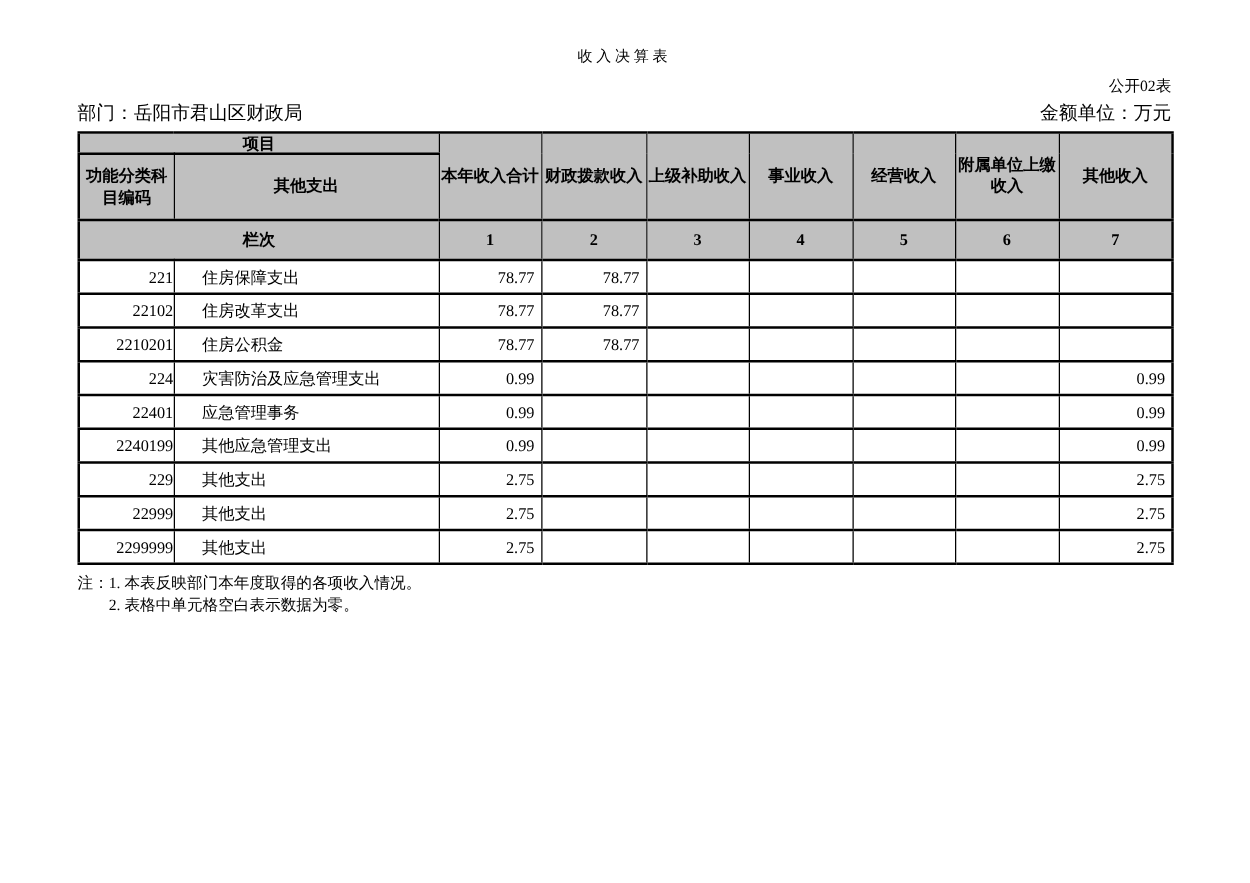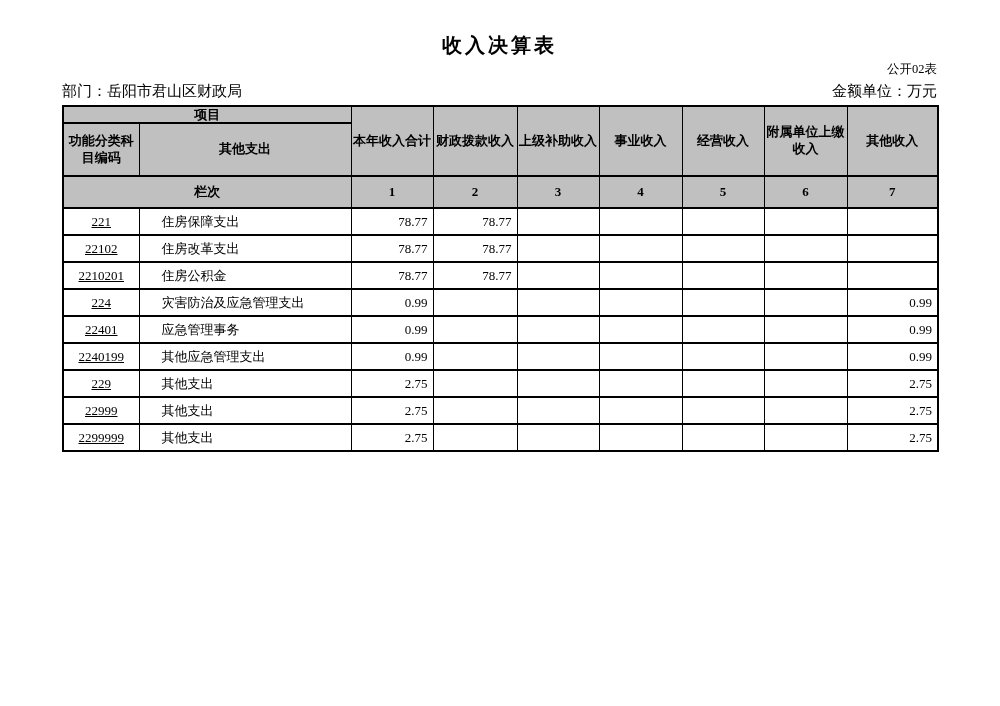--- a/index.html
+++ b/index.html
@@ -21,22 +21,22 @@
     background: var(--page-bg, #ffffff);
     overflow: hidden;
   }
   .content {
     width: 875px;
     margin-left: 62px;
     padding-top: 33px;
   }
   .title {
     margin: 0;
-    font-size: 20px;
-    font-weight: bold;
+    font-size: 12px;
+    font-weight: normal;
     text-align: center;
     letter-spacing: 3px;
     line-height: 25px;
   }
   .table-code {
     margin-top: 4px;
     text-align: right;
     font-size: 12.5px;
     line-height: 15px;
   }
@@ -69,21 +69,21 @@
     padding: 0 1px;
     line-height: 1.3;
   }
   tr.hr1 { height: 17px; }
   tr.hr1 th.project-cell { line-height: 1.05; }
   tr.hr2 { height: 53px; }
   tr.lanci { height: 32px; }
   tr.lanci th { line-height: 1.05; }
   tr.drow { height: 27px; }
   .grid td { font-size: 13px; background: #ffffff; }
-  td.code { text-align: center; text-decoration: underline; }
+  td.code { text-align: right; }
   td.name { text-align: left; padding-left: 22px; }
   td.num  { text-align: right; padding-right: 5px; }
   .notes {
     margin-top: 5px;
     font-size: 12.5px;
     line-height: 18px;
   }
   .note2 { padding-left: 25px; }
 </style>
 </head>
@@ -234,15 +234,19 @@
           <td class="num"></td>
           <td class="num"></td>
           <td class="num"></td>
           <td class="num"></td>
           <td class="num"></td>
           <td class="num">2.75</td>
         </tr>
       </tbody>
     </table>
 
+    <div class="notes">
+      <div class="note1">注：1. 本表反映部门本年度取得的各项收入情况。</div>
+      <div class="note2">2. 表格中单元格空白表示数据为零。</div>
+    </div>
 
   </div>
 </div>
 
 </body></html>

